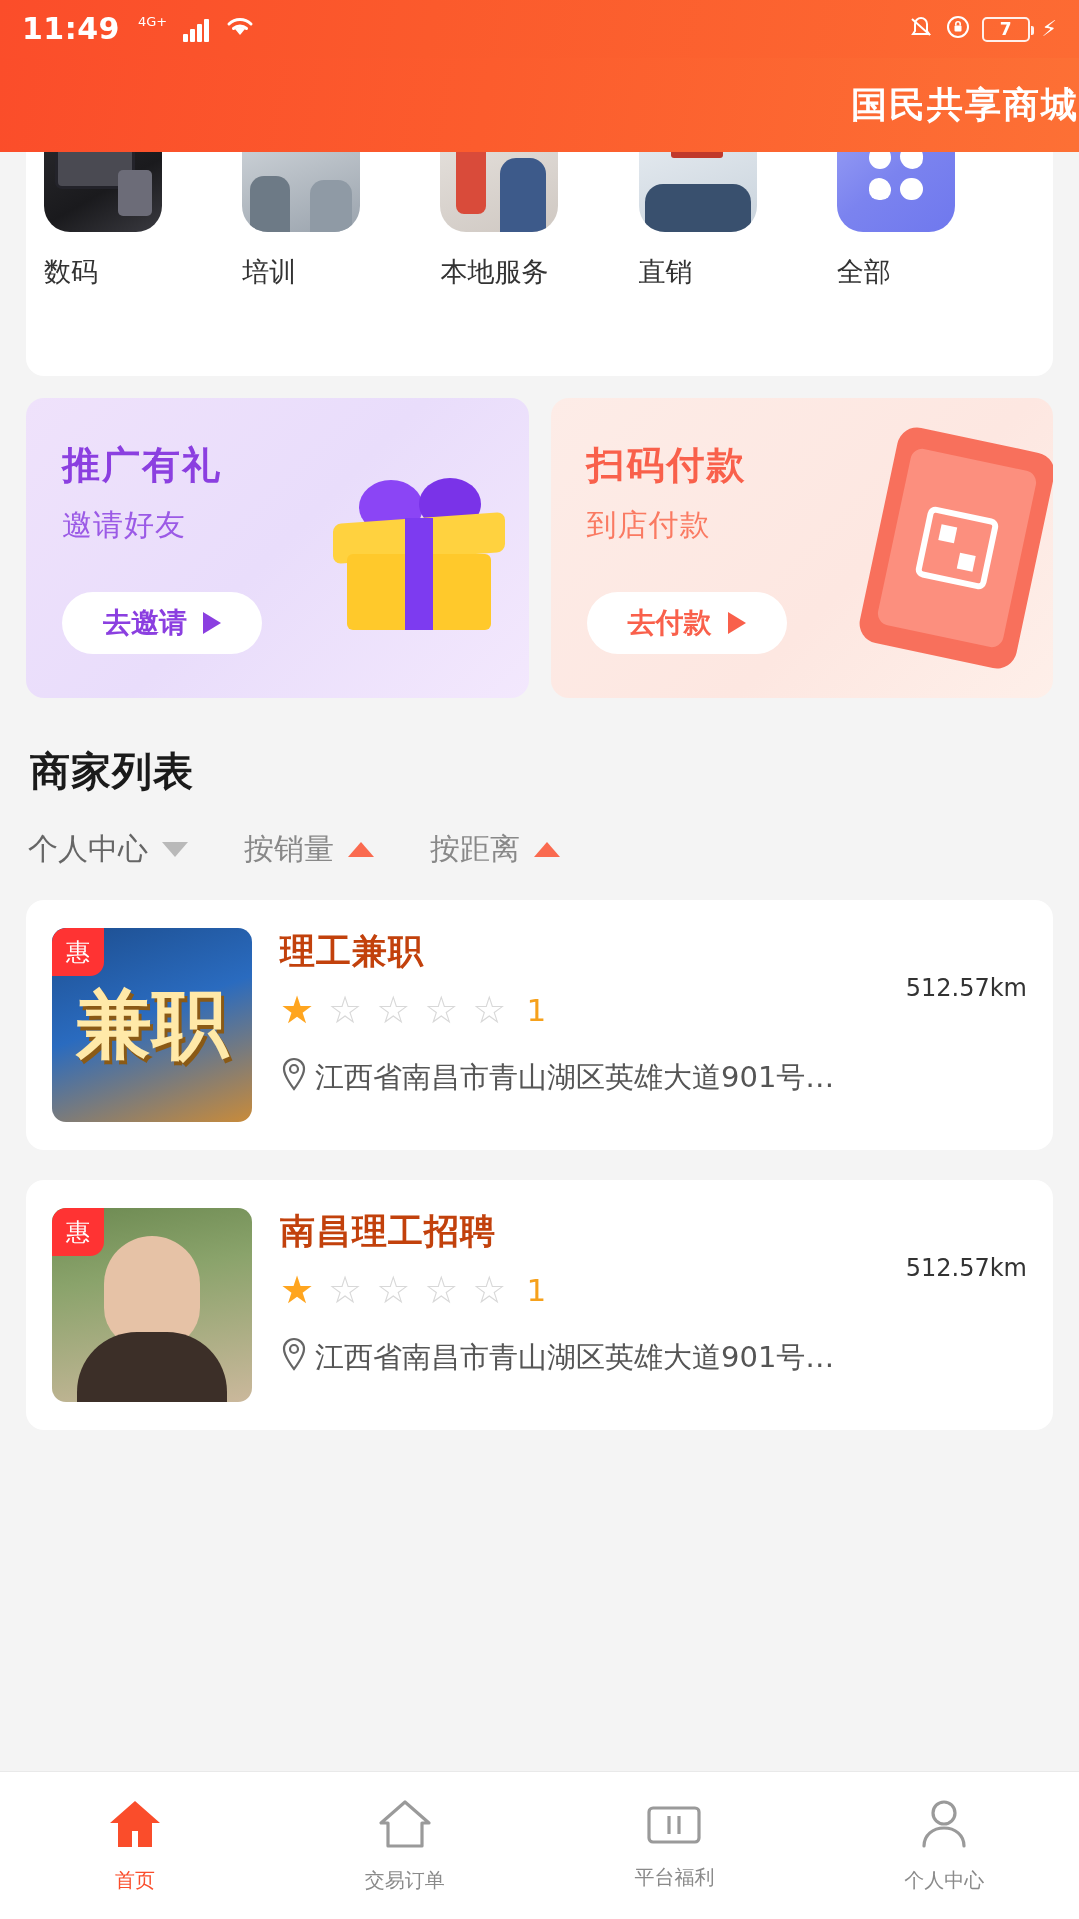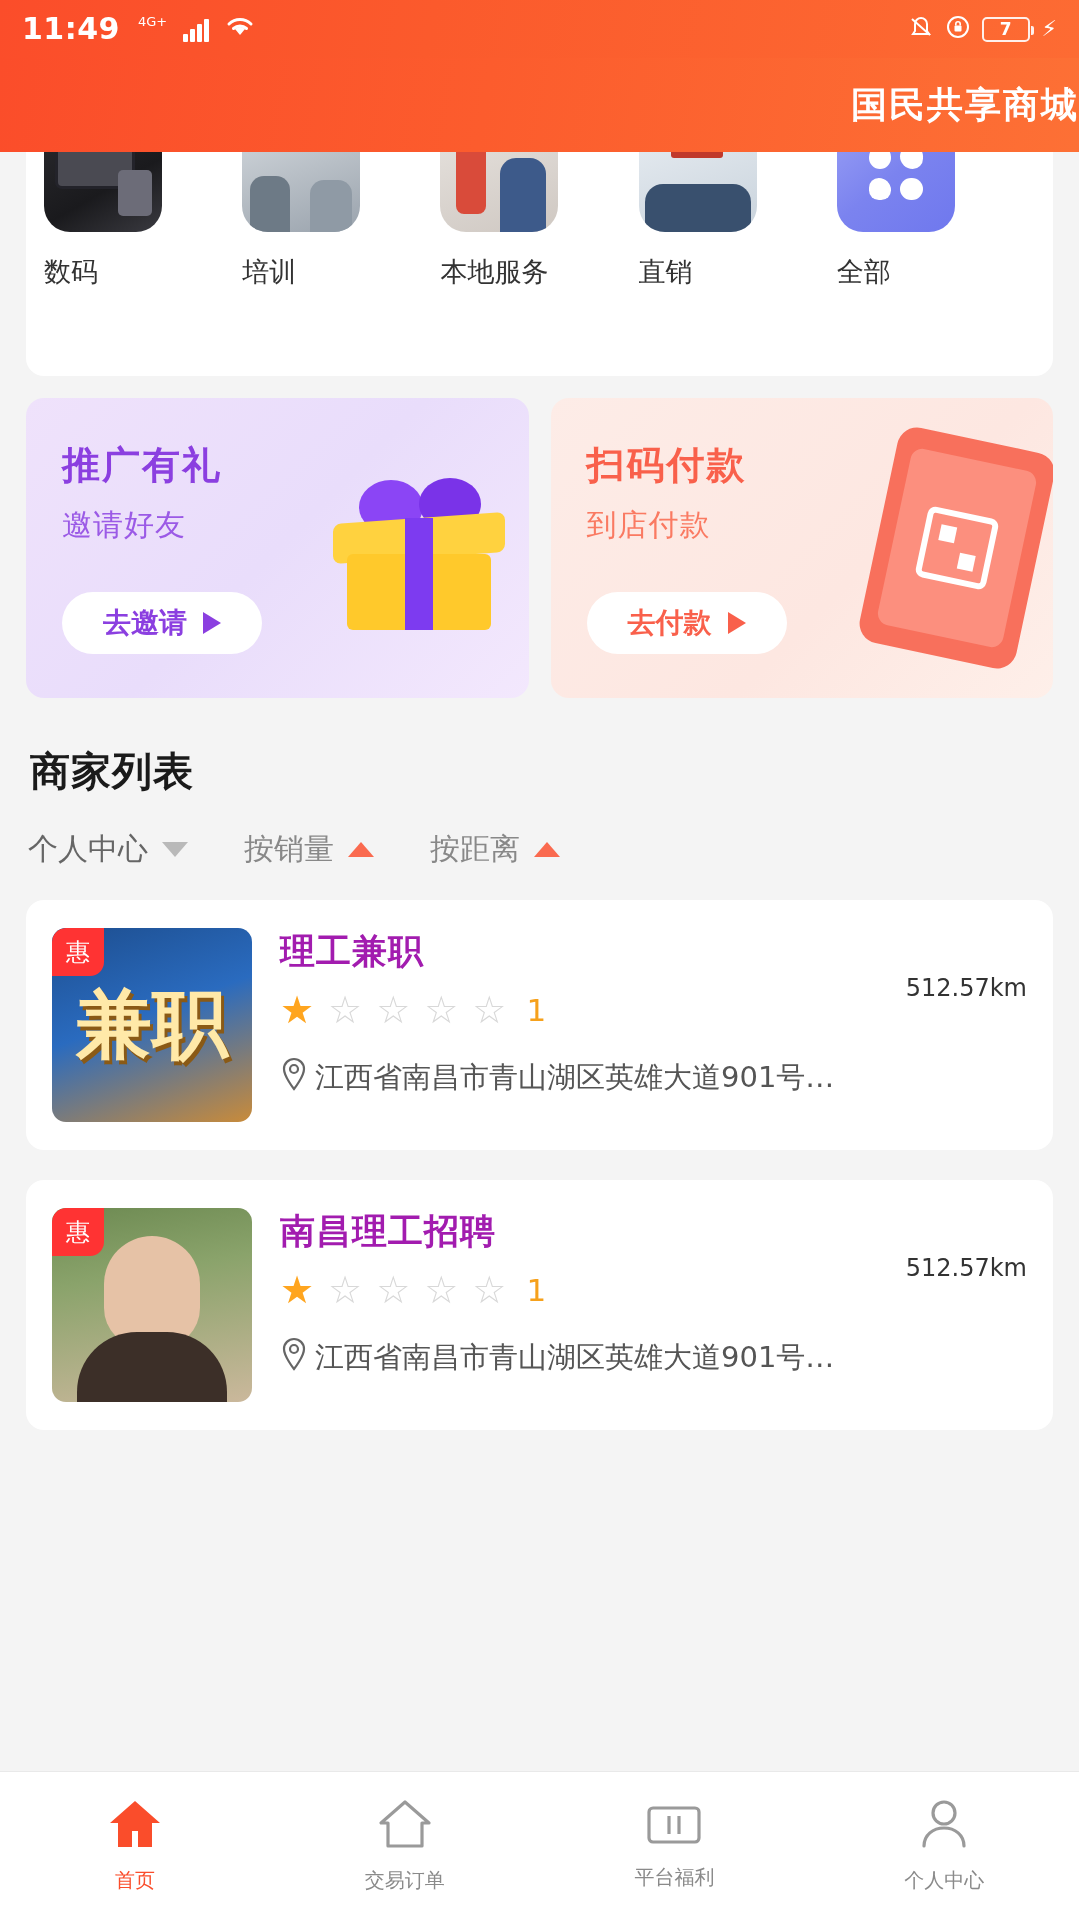--- a/index.html
+++ b/index.html
@@ -172,21 +172,21 @@
   .thumb-person::before {
     content:""; position:absolute; left:50%; top:28px; transform:translateX(-50%);
     width:96px; height:112px; background:#e6c2a6; border-radius:48px 48px 40px 40px;
   }
   .thumb-person::after {
     content:""; position:absolute; left:50%; bottom:0; transform:translateX(-50%);
     width:150px; height:70px; background:#3c2f28; border-radius:60px 60px 0 0;
   }
   .m-info { flex: 1; min-width: 0; }
   .m-topline { display: flex; align-items: flex-start; justify-content: space-between; }
-  .m-name { font-size: 35px; font-weight: 700; color: #a21caf; letter-spacing: 1px; }
+  .m-name { font-size: 35px; font-weight: 700; color: #c2410c; letter-spacing: 1px; }
   .m-rating { display: flex; align-items: center; gap: 14px; margin-top: 16px; }
   .star { font-size: 38px; line-height: 1; color: #d8d8d8; }
   .star.on { color: #ffa51f; }
   .m-score { font-size: 31px; color: #f6a11c; margin-left: 6px; }
   .m-dist { font-size: 24px; color: #333; white-space: nowrap; margin-top: 46px; }
   .m-addr { display: flex; align-items: flex-end; gap: 7px; margin-top: 28px; font-size: 29px; color: #555; }
   .pin { flex: none; }
 
   
   .tabbar {

